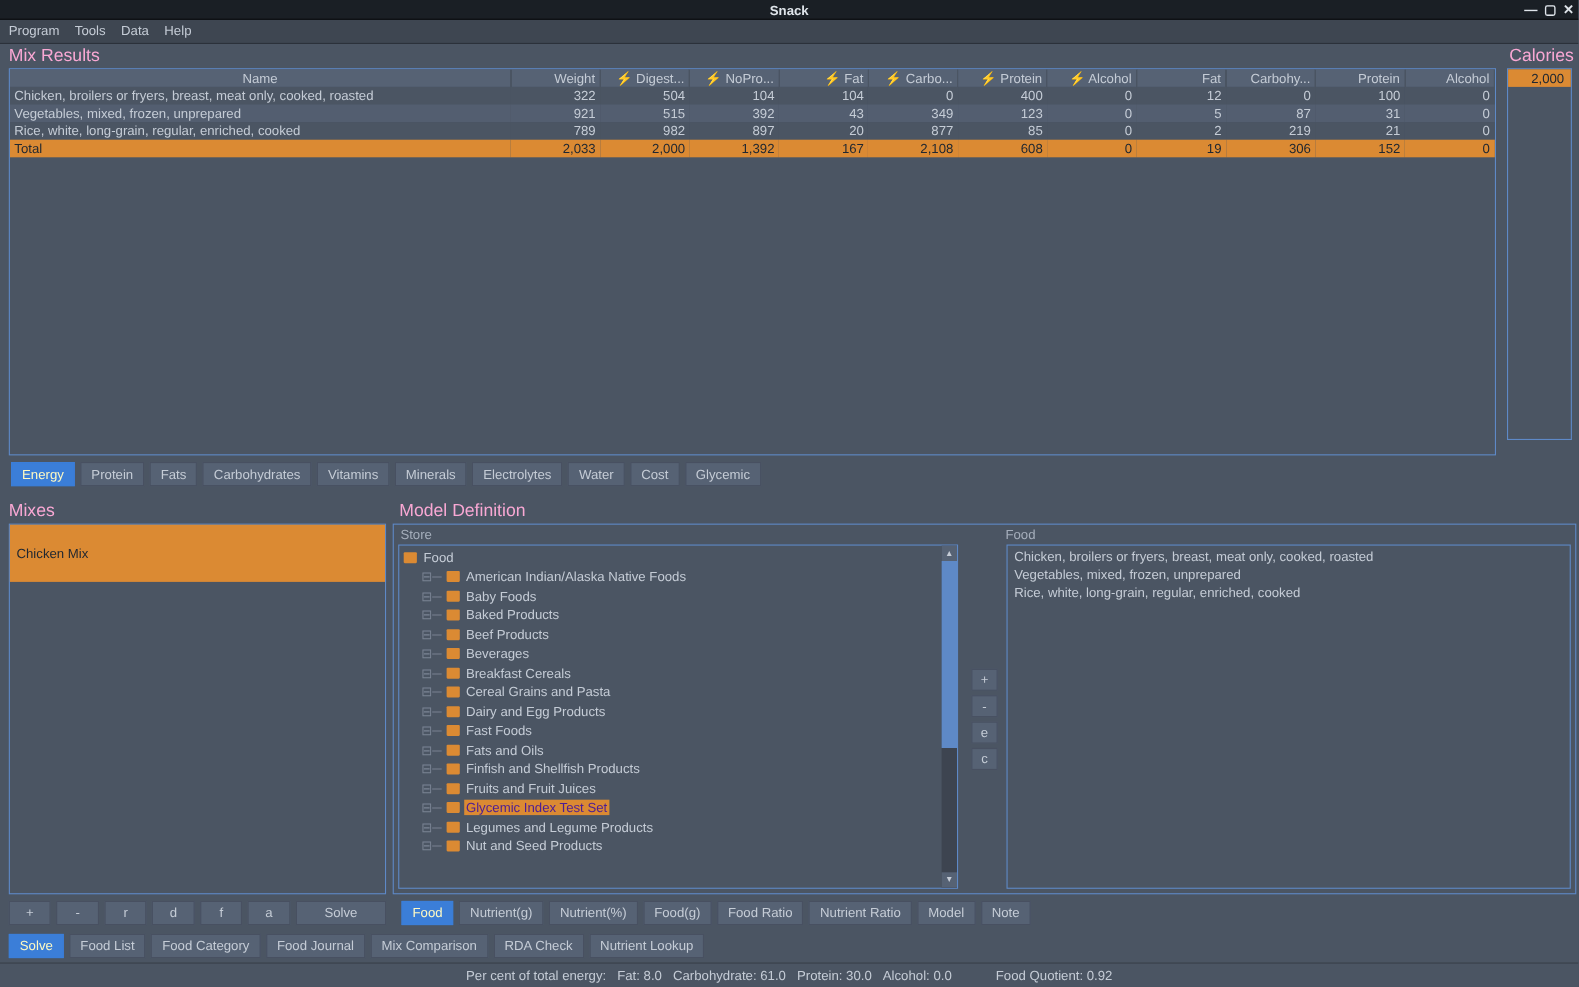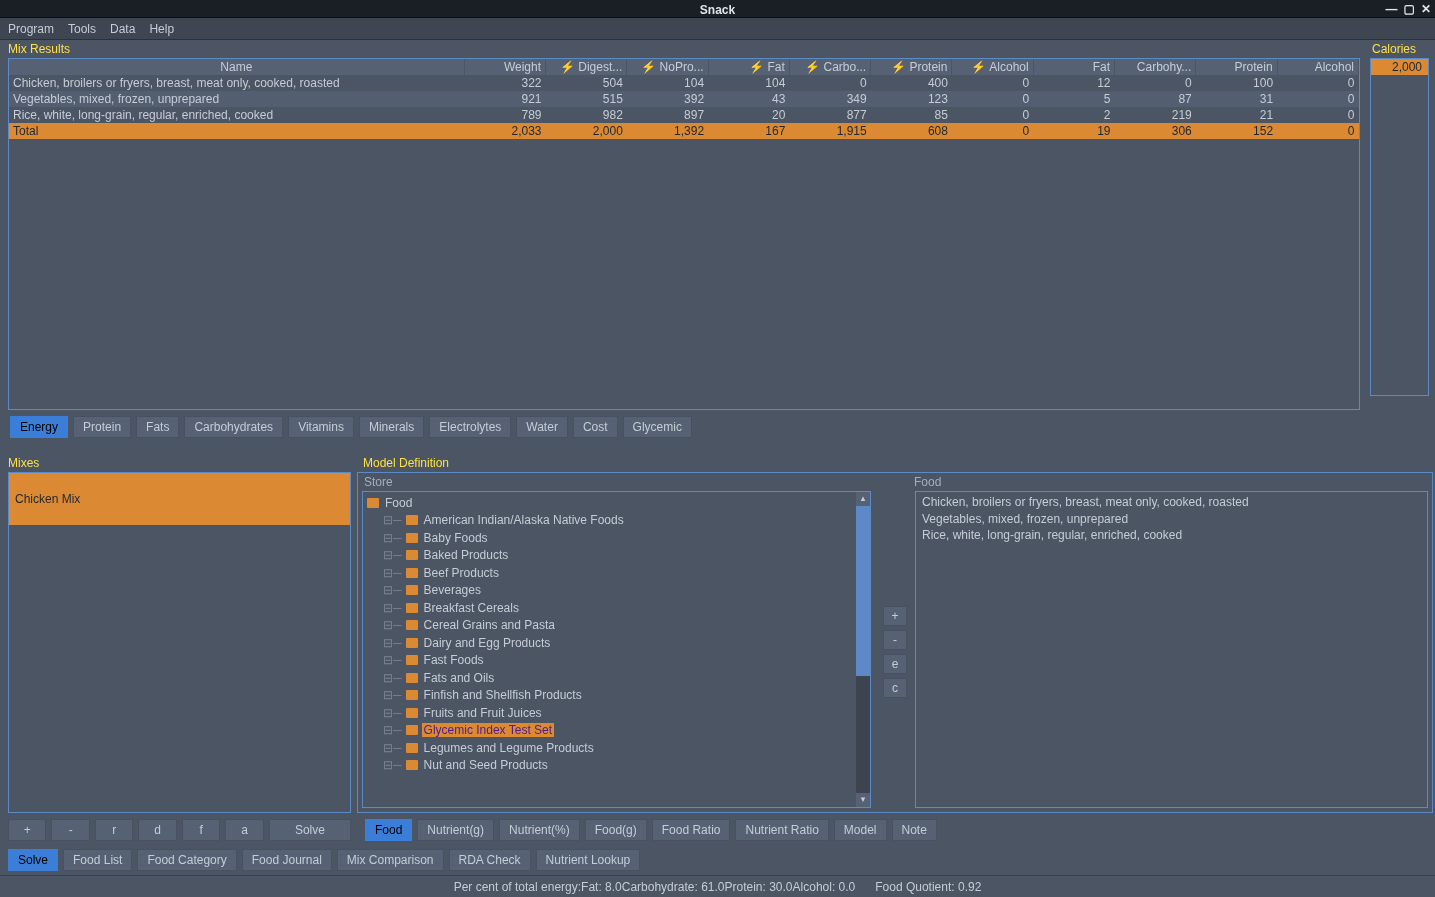--- a/index.html
+++ b/index.html
@@ -3,38 +3,38 @@
 <meta charset="utf-8">
 <style>
 *{box-sizing:border-box;margin:0;padding:0;font-family:Arial,Helvetica,sans-serif;font-size:12px}
 html,body{width:1435px;height:897px;background:#4b5563;color:#c5ccd6;overflow:hidden}
 .window{width:100%;height:100%;display:flex;flex-direction:column;background:#4b5563}
 .titlebar{height:18px;background:#1a1f25;display:flex;align-items:flex-end;justify-content:center;position:relative;border-bottom:1px solid #0b0d10}
 .titlebar .title{font-weight:bold;color:#dfe4ea}
 .titlebar .wm{position:absolute;right:4px;top:2px;display:flex;gap:6px;color:#dfe4ea;font-weight:bold}
 .menubar{height:22px;background:#3e4651;display:flex;align-items:center;gap:14px;padding:0 8px;border-bottom:1px solid #2b313a}
 .menubar span{color:#c5ccd6;cursor:default}
-.section-label{font-size:12px;color:#fde047;padding:0 6px}
+.section-label{font-size:16px;color:#f9a8d4;padding:0 6px}
 .panel{border:1px solid #5e89c7;margin:2px 6px;background:#4b5563}
 .top-row{display:flex;height:400px;padding:0 2px}
 .top-left{flex:1;display:flex;flex-direction:column}
 .top-right{width:67px;display:flex;flex-direction:column}
 .cal-box{border:1px solid #5e89c7;margin:2px 4px;background:#4b5563;height:338px}
 .cal-value{background:#db8a33;color:#1f2731;text-align:right;padding:1px 6px;font-weight:400}
 table.grid{width:100%;border-collapse:collapse;table-layout:fixed}
 table.grid th{background:#566274;color:#c5ccd6;font-weight:normal;padding:1px 4px;text-align:right;border-right:1px solid #4b5563;height:16px;overflow:hidden;white-space:nowrap}
 table.grid th:first-child{text-align:center}
 table.grid td{padding:0 4px;text-align:right;height:16px;color:#c5ccd6;border-bottom:0}
 table.grid td:first-child{text-align:left}
 tr.zebraA td{background:#4b5563}
 tr.zebraB td{background:#535e70}
 tr.total td{background:#db8a33;color:#1f2731}
 .tabs-row{display:flex;gap:5px;padding:4px 8px}
 .tab{background:#566274;padding:3px 9px;color:#c5ccd6;cursor:default;border:1px solid #485061}
-.tab.active{background:#3b7ed8;color:#000000;border-color:#3b7ed8}
+.tab.active{background:#3b7ed8;color:#fef9c3;border-color:#3b7ed8}
 .mid-row{display:flex;height:375px;padding:0 2px}
 .mixes-col{width:355px;display:flex;flex-direction:column}
 .model-col{flex:1;display:flex;flex-direction:column}
 .mix-panel{border:1px solid #5e89c7;margin:2px 6px;flex:1;background:#4b5563}
 .mix-item{background:#db8a33;color:#1f2731;padding:19px 6px}
 .mix-btns{display:flex;gap:5px;padding:4px 6px}
 .btn{background:#566274;border:1px solid #485061;color:#c5ccd6;padding:3px 0;text-align:center;cursor:default}
 .mix-btns .btn{flex:1}
 .mix-btns .btn.wide{flex:2.2}
 .model-body{display:flex;flex:1;border:1px solid #5e89c7;margin:2px 0}
@@ -51,21 +51,21 @@
 .tree-scroll{position:absolute;right:0;top:0;bottom:0;width:14px;background:#3d4450;display:flex;flex-direction:column;justify-content:space-between}
 .tree-scroll .arrow{height:14px;background:#566274;text-align:center;line-height:13px;color:#c5ccd6;font-size:9px}
 .tree-scroll .thumb{position:absolute;left:0;right:0;top:14px;height:170px;background:#5e89c7}
 .btns-col{width:40px;display:flex;flex-direction:column;justify-content:center;align-items:center;gap:4px}
 .btns-col .btn{width:24px;height:20px;display:flex;align-items:center;justify-content:center;font-size:12px}
 .food-col{flex:1;display:flex;flex-direction:column}
 .food-panel{flex:1;border:1px solid #5e89c7;margin:0 4px 4px 0;background:#4b5563;padding:2px 6px}
 .food-panel div{height:16.5px;line-height:16px}
 .food-tabs{display:flex;gap:5px;padding:4px 8px}
 .bottom-tabs{display:flex;gap:5px;padding:4px 8px}
-.statusbar{height:22px;display:flex;align-items:center;justify-content:center;color:#c5ccd6;background:#4b5563;border-top:1px solid #394049}
+.statusbar{height:22px;display:flex;align-items:center;justify-content:center;gap:10px;color:#c5ccd6;background:#4b5563;border-top:1px solid #394049}
 .statusbar span{white-space:nowrap}
 .spacer338{height:352px}
 .store-content{display:flex;flex:1;min-height:0}
 .food-label-row{padding:2px 20px 2px 6px;color:#a5aebb}
 .top-head-row{display:flex;justify-content:space-between;padding:2px 2px 0 2px}
 </style>
 </head>
 <body>
 
 <div class="window">
@@ -166,21 +166,21 @@
                 <td>219</td>
                 <td>21</td>
                 <td>0</td>
               </tr>
               <tr class="total">
                 <td>Total</td>
                 <td>2,033</td>
                 <td>2,000</td>
                 <td>1,392</td>
                 <td>167</td>
-                <td>1,915</td>
+                <td>2,108</td>
                 <td>608</td>
                 <td>0</td>
                 <td>19</td>
                 <td>306</td>
                 <td>152</td>
                 <td>0</td>
               </tr>
             </tbody>
         </table>
       </div>

